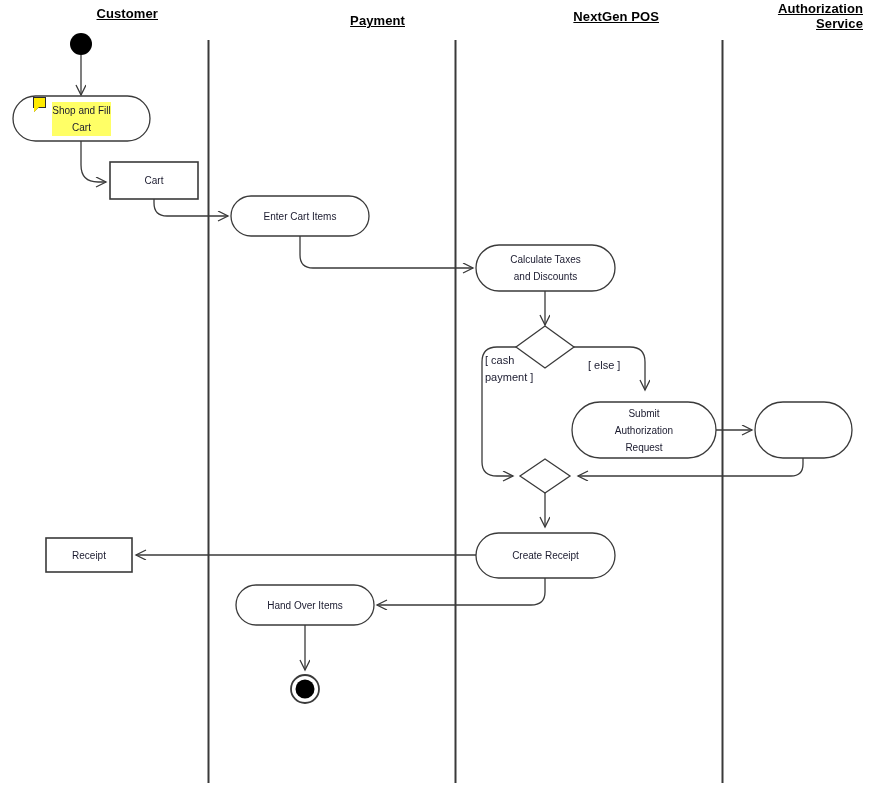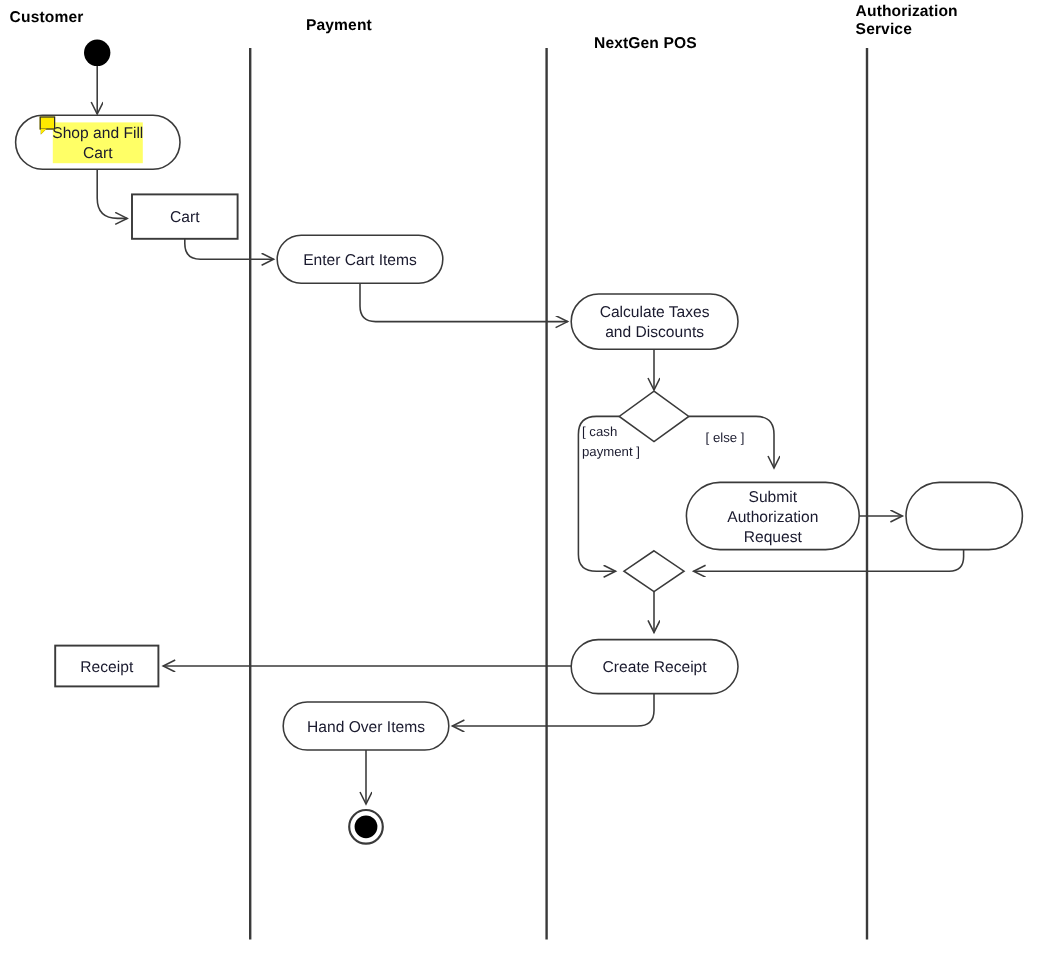--- a/index.html
+++ b/index.html
@@ -19,28 +19,29 @@
     position:absolute;
     left:0; top:0;
     width:875px;
     height:794px;
   }
   .lane-title{
     position:absolute;
     font-weight:bold;
     font-size:13px;
     color:#000000;
-    text-align:left;
+    text-align:right;
     line-height:15px;
     letter-spacing:0.1px;
     white-space:pre-line;
+    text-decoration:underline;
   }
   .node-label{
     position:absolute;
-    font-size:13px;
+    font-size:10px;
     color:#1a1a2e;
     text-align:center;
     line-height:17px;
     white-space:pre-line;
     display:flex;
     align-items:center;
     justify-content:center;
     pointer-events:none;
   }
   .guard-label{
@@ -145,21 +146,21 @@
 
       <circle cx="305" cy="689" r="14" fill="#ffffff" stroke-width="1.8"></circle>
       <circle cx="305" cy="689" r="9.5" fill="#000000" stroke="none"></circle>
     </g>
   </svg>
 
   <div class="lane-title" style="left:8px; top:6px; width:150px;">Customer</div>
 
   <div class="lane-title" style="left:255px; top:13px; width:150px;">Payment</div>
 
-  <div class="lane-title" style="left:495px; top:9px; width:150px;margin-top:19px;">NextGen POS</div>
+  <div class="lane-title" style="left:509px; top:9px; width:150px;">NextGen POS</div>
 
   <div class="lane-title" style="left:713px; top:1px; width:150px;">Authorization
 Service</div>
 
   <div class="node-label" style="left:13px; top:96px; width:137px; height:45px;">
     <span class="hl-text">Shop and Fill
 Cart</span>
   </div>
   <div class="note-icon" style="left:33px; top:97px;"></div>
 

